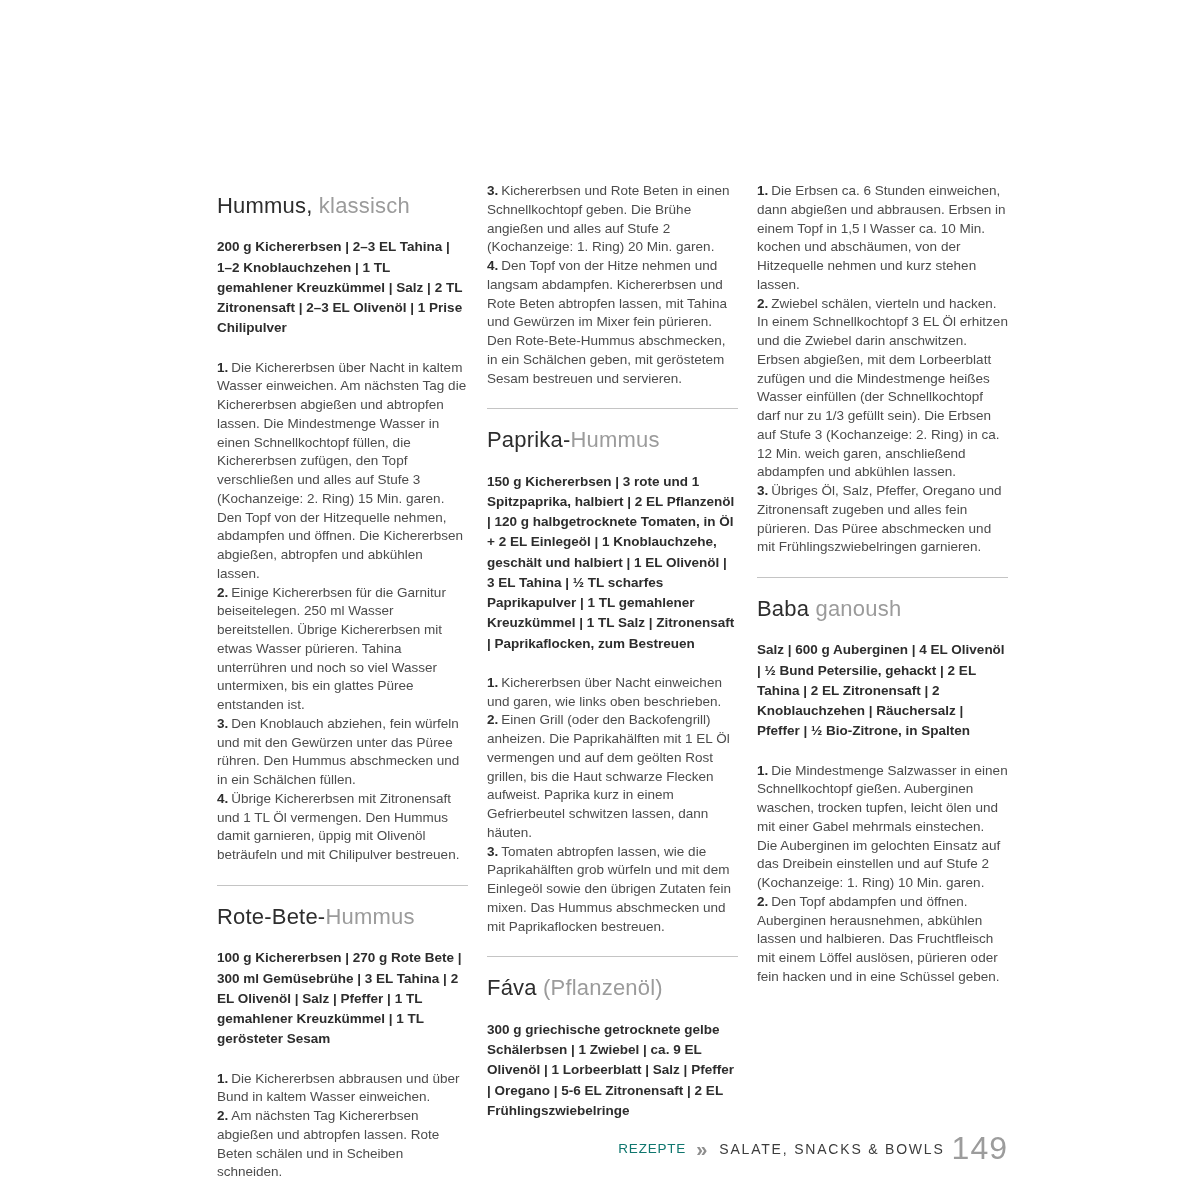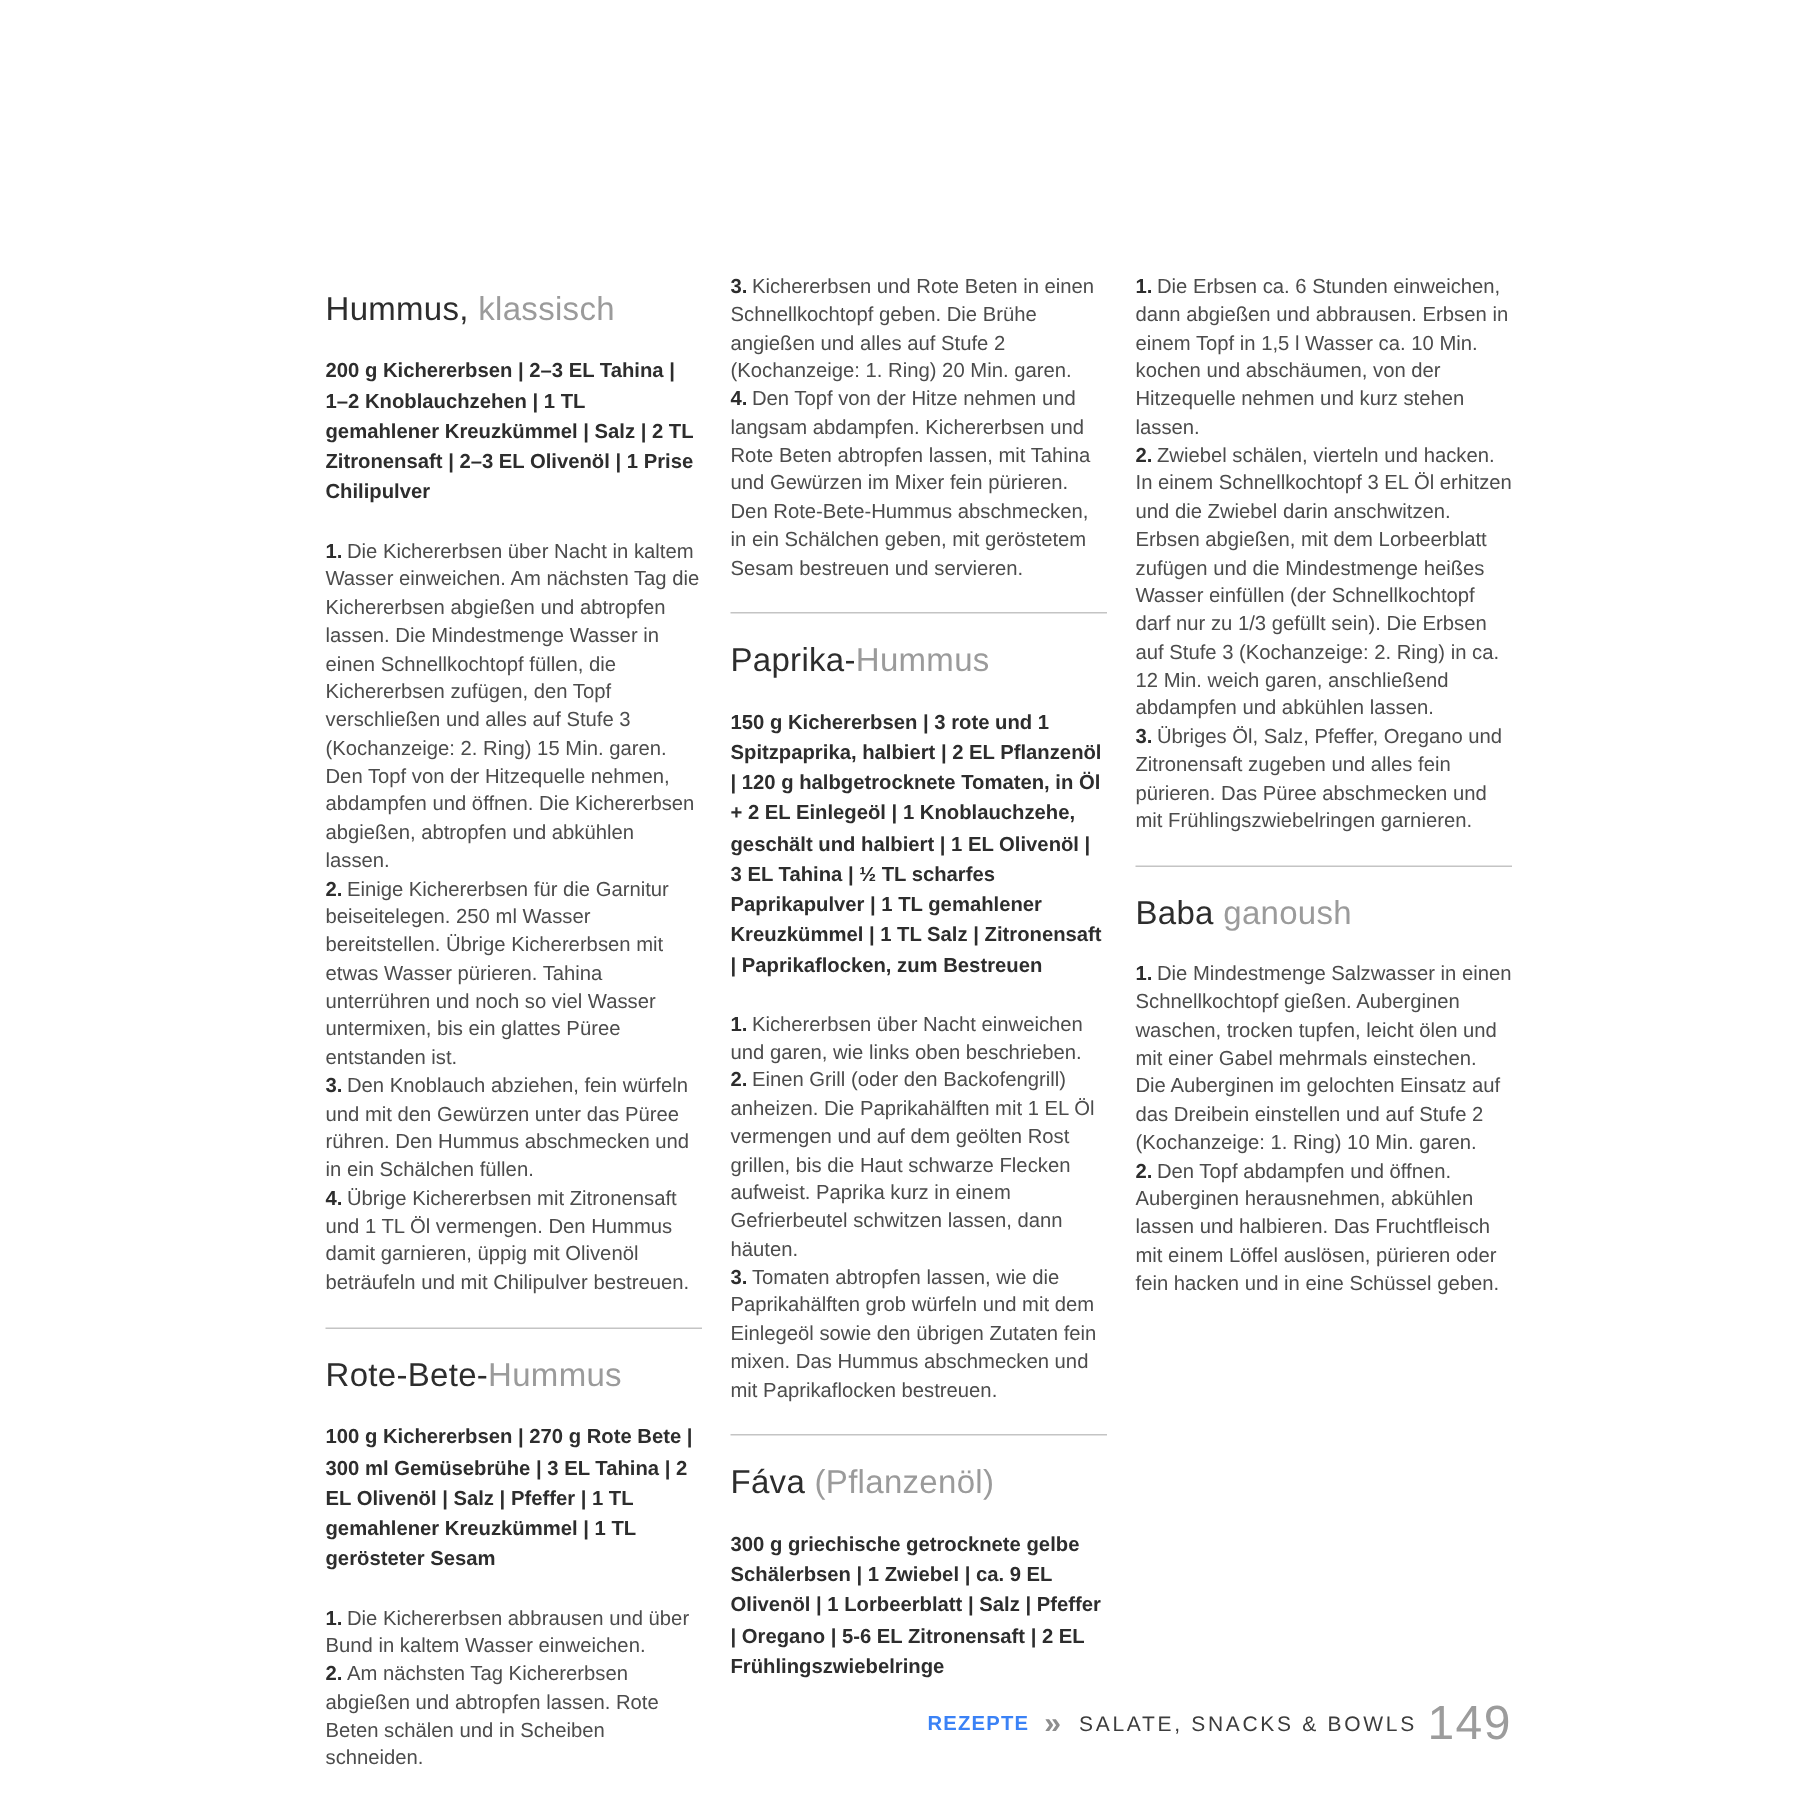--- a/index.html
+++ b/index.html
@@ -59,23 +59,23 @@
   .footer {
     position: absolute;
     left: 217px; top: 1130px;
     width: 791px;
     display: flex;
     align-items: center;
     justify-content: flex-end;
   }
   .footer .section {
     font-size: 13.5px;
-    font-weight: bold;
+    font-weight: normal;
     letter-spacing: 0.8px;
-    color: #3b82f6;
+    color: #0f766e;
     padding-left: 46px;
   }
   .footer .chev {
     font-size: 20px;
     font-weight: bold;
     color: #8e8e8e;
     margin: 0 12px 0 10px;
     line-height: 1;
   }
   .footer .category {
@@ -141,20 +141,21 @@
   <div class="col">
     <div class="steps">
       <p><b class="n">1.</b><span>Die Erbsen ca. 6 Stunden einweichen, dann abgießen und abbrausen. Erbsen in einem Topf in 1,5 l Wasser ca. 10 Min. kochen und abschäumen, von der Hitzequelle nehmen und kurz stehen lassen.</span></p>
       <p><b class="n">2.</b><span>Zwiebel schälen, vierteln und hacken. In einem Schnellkochtopf 3 EL Öl erhitzen und die Zwiebel darin anschwitzen. Erbsen abgießen, mit dem Lorbeerblatt zufügen und die Mindestmenge heißes Wasser einfüllen (der Schnellkochtopf darf nur zu 1/3 gefüllt sein). Die Erbsen auf Stufe 3 (Kochanzeige: 2. Ring) in ca. 12 Min. weich garen, anschließend abdampfen und abkühlen lassen.</span></p>
       <p><b class="n">3.</b><span>Übriges Öl, Salz, Pfeffer, Oregano und Zitronensaft zugeben und alles fein pürieren. Das Püree abschmecken und mit Frühlingszwiebelringen garnieren.</span></p>
     </div>
 
     <hr class="divider">
 
     <h2 class="title"><span class="t-dark">Baba</span><span class="t-gray"> ganoush</span></h2>
+    <p class="ingredients">Salz | 600 g Auberginen | 4 EL Olivenöl | ½ Bund Petersilie, gehackt | 2 EL Tahina | 2 EL Zitronensaft | 2 Knoblauchzehen | Räuchersalz | Pfeffer | ½ Bio-Zitrone, in Spalten</p>
     <div class="steps">
       <p><b class="n">1.</b><span>Die Mindestmenge Salzwasser in einen Schnellkochtopf gießen. Auberginen waschen, trocken tupfen, leicht ölen und mit einer Gabel mehrmals einstechen. Die Auberginen im gelochten Einsatz auf das Dreibein einstellen und auf Stufe 2 (Kochanzeige: 1. Ring) 10 Min. garen.</span></p>
       <p><b class="n">2.</b><span>Den Topf abdampfen und öffnen. Auberginen herausnehmen, abkühlen lassen und halbieren. Das Fruchtfleisch mit einem Löffel auslösen, pürieren oder fein hacken und in eine Schüssel geben.</span></p>
     </div>
   </div>
 
 </div>
 
 <div class="footer">
   <span class="section">REZEPTE</span>

